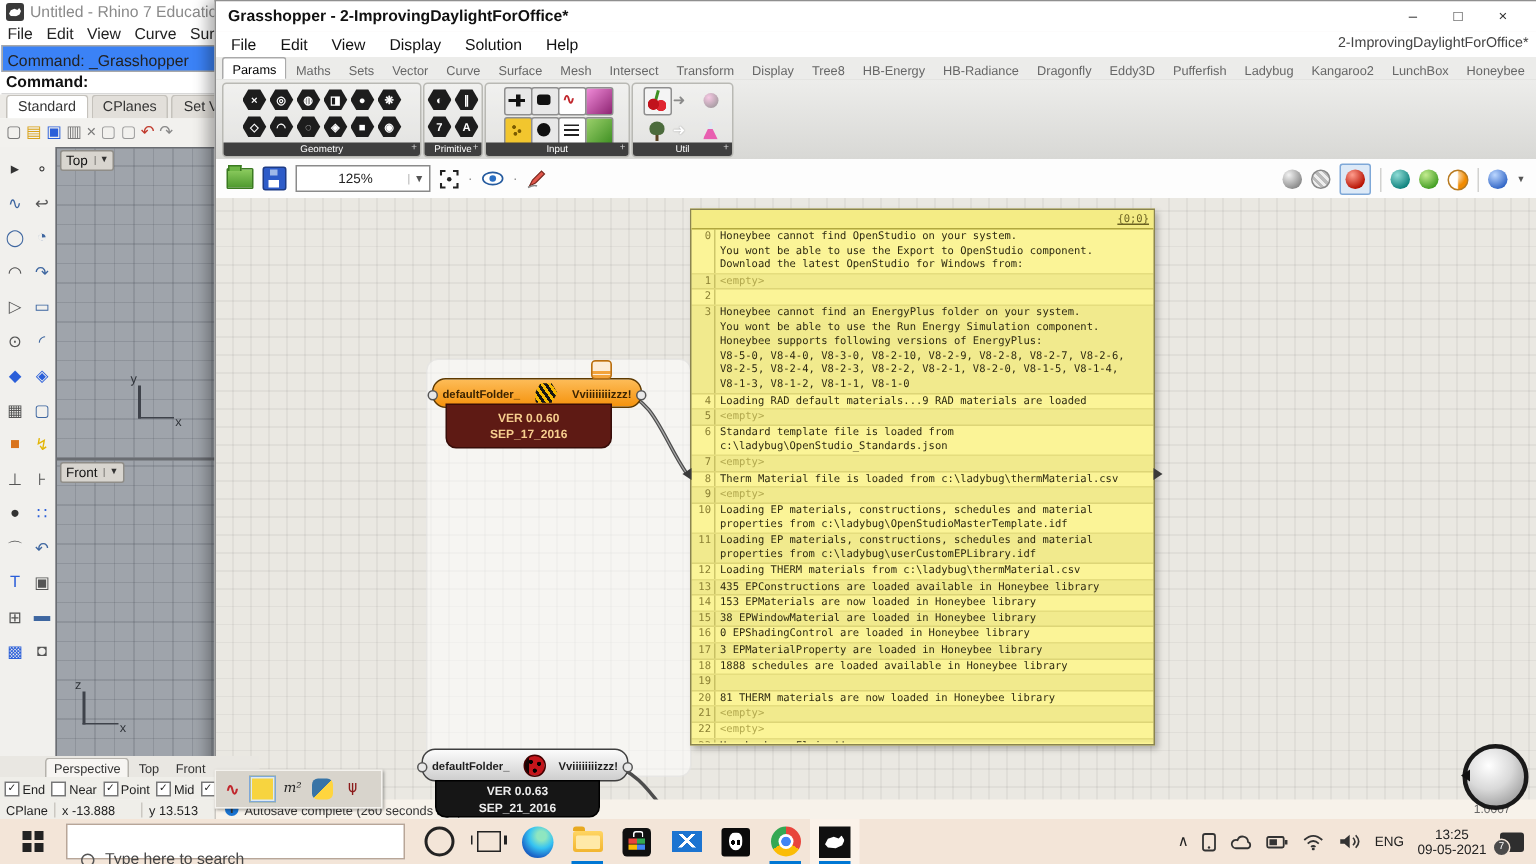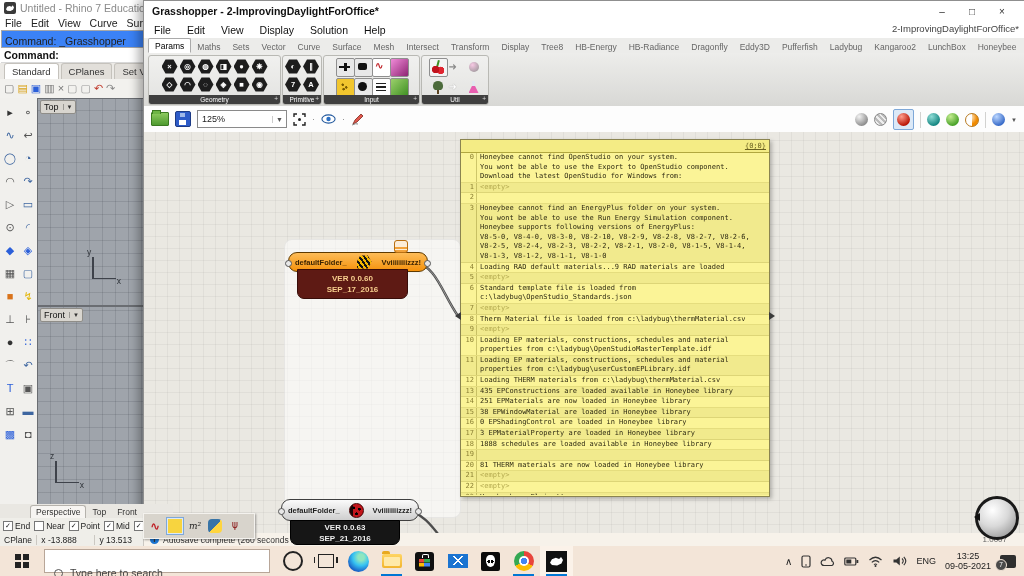--- a/index.html
+++ b/index.html
@@ -100,21 +100,21 @@
   .plabel .plus{position:absolute;right:2px;top:0;font-size:6.5px;color:#ddd;}
   
   #gh-toolbar{position:absolute;left:0;top:105px;right:0;height:26px;background:#FDFDFD;border-bottom:1px solid #c6c6c3;display:flex;align-items:center;gap:6px;padding-left:7px;}
   .sep-dot{color:#888;font-size:9px;}
   .ic-folder{width:16px;height:12px;background:linear-gradient(#8CCB5E,#4E9A2F);border:1px solid #3a7a20;border-radius:1px;position:relative;}
   .ic-folder::before{content:"";position:absolute;left:0;top:-3px;width:7px;height:3px;background:#6DB545;border:1px solid #3a7a20;border-bottom:none;}
   .ic-floppy{width:14px;height:14px;background:#2D5BC8;border:1px solid #1c3a85;border-radius:2px;position:relative;}
   .ic-floppy::before{content:"";position:absolute;left:3px;bottom:1px;width:7px;height:5px;background:#fff;}
   .ic-floppy::after{content:"";position:absolute;left:4px;top:1px;width:5px;height:4px;background:#9FB8E8;}
   #zoombox{width:88px;height:16px;border:1px solid #8a8a8a;background:#fff;display:flex;align-items:center;font-size:9px;color:#222;}
-  #zoombox .zv{flex:1;padding-left:4px;}
+  #zoombox .zv{flex:1;padding-left:4px;text-align:center;}
   #zoombox .zd{width:13px;text-align:center;color:#555;font-size:7px;border-left:1px solid #ccc;}
   .sphere{width:13px;height:13px;border-radius:50%;}
   .sp-shade{background:radial-gradient(circle at 32% 28%,#f2f2f2,#8a8a8a 75%);}
   .sp-wire{background:repeating-linear-gradient(45deg,#bbb 0 2px,#eee 2px 4px);border:1px solid #888;width:11px;height:11px;}
   .sp-red{background:radial-gradient(circle at 35% 28%,#ff9d8d,#B60F00 75%);}
   .selwrap{width:19px;height:19px;border:1px solid #7EA8D8;background:#DCE9F7;display:flex;align-items:center;justify-content:center;border-radius:2px;}
   .sp-teal{background:radial-gradient(circle at 35% 28%,#8fdcd6,#0A7F7A 78%);}
   .sp-green{background:radial-gradient(circle at 35% 28%,#c4ec90,#3E9B1F 78%);}
   .sp-orange{background:radial-gradient(circle at 35% 28%,rgba(255,255,255,.9),rgba(255,255,255,0) 60%),linear-gradient(90deg,#fff 46%,#F08A00 54%);border:1px solid #b87a20;width:12px;height:12px;}
   .sp-blue{background:radial-gradient(circle at 35% 28%,#bcd7ff,#2D62C4 78%);}
@@ -614,21 +614,21 @@
           <div class="pr">
             <div class="pn">12</div>
             <div class="pt">Loading THERM materials from c:\ladybug\thermMaterial.csv</div>
           </div>
           <div class="pr alt">
             <div class="pn">13</div>
             <div class="pt">435 EPConstructions are loaded available in Honeybee library</div>
           </div>
           <div class="pr">
             <div class="pn">14</div>
-            <div class="pt">251 EPMaterials are now loaded in Honeybee library</div>
+            <div class="pt">153 EPMaterials are now loaded in Honeybee library</div>
           </div>
           <div class="pr alt">
             <div class="pn">15</div>
             <div class="pt">38 EPWindowMaterial are loaded in Honeybee library</div>
           </div>
           <div class="pr">
             <div class="pn">16</div>
             <div class="pt">0 EPShadingControl are loaded in Honeybee library</div>
           </div>
           <div class="pr alt">

